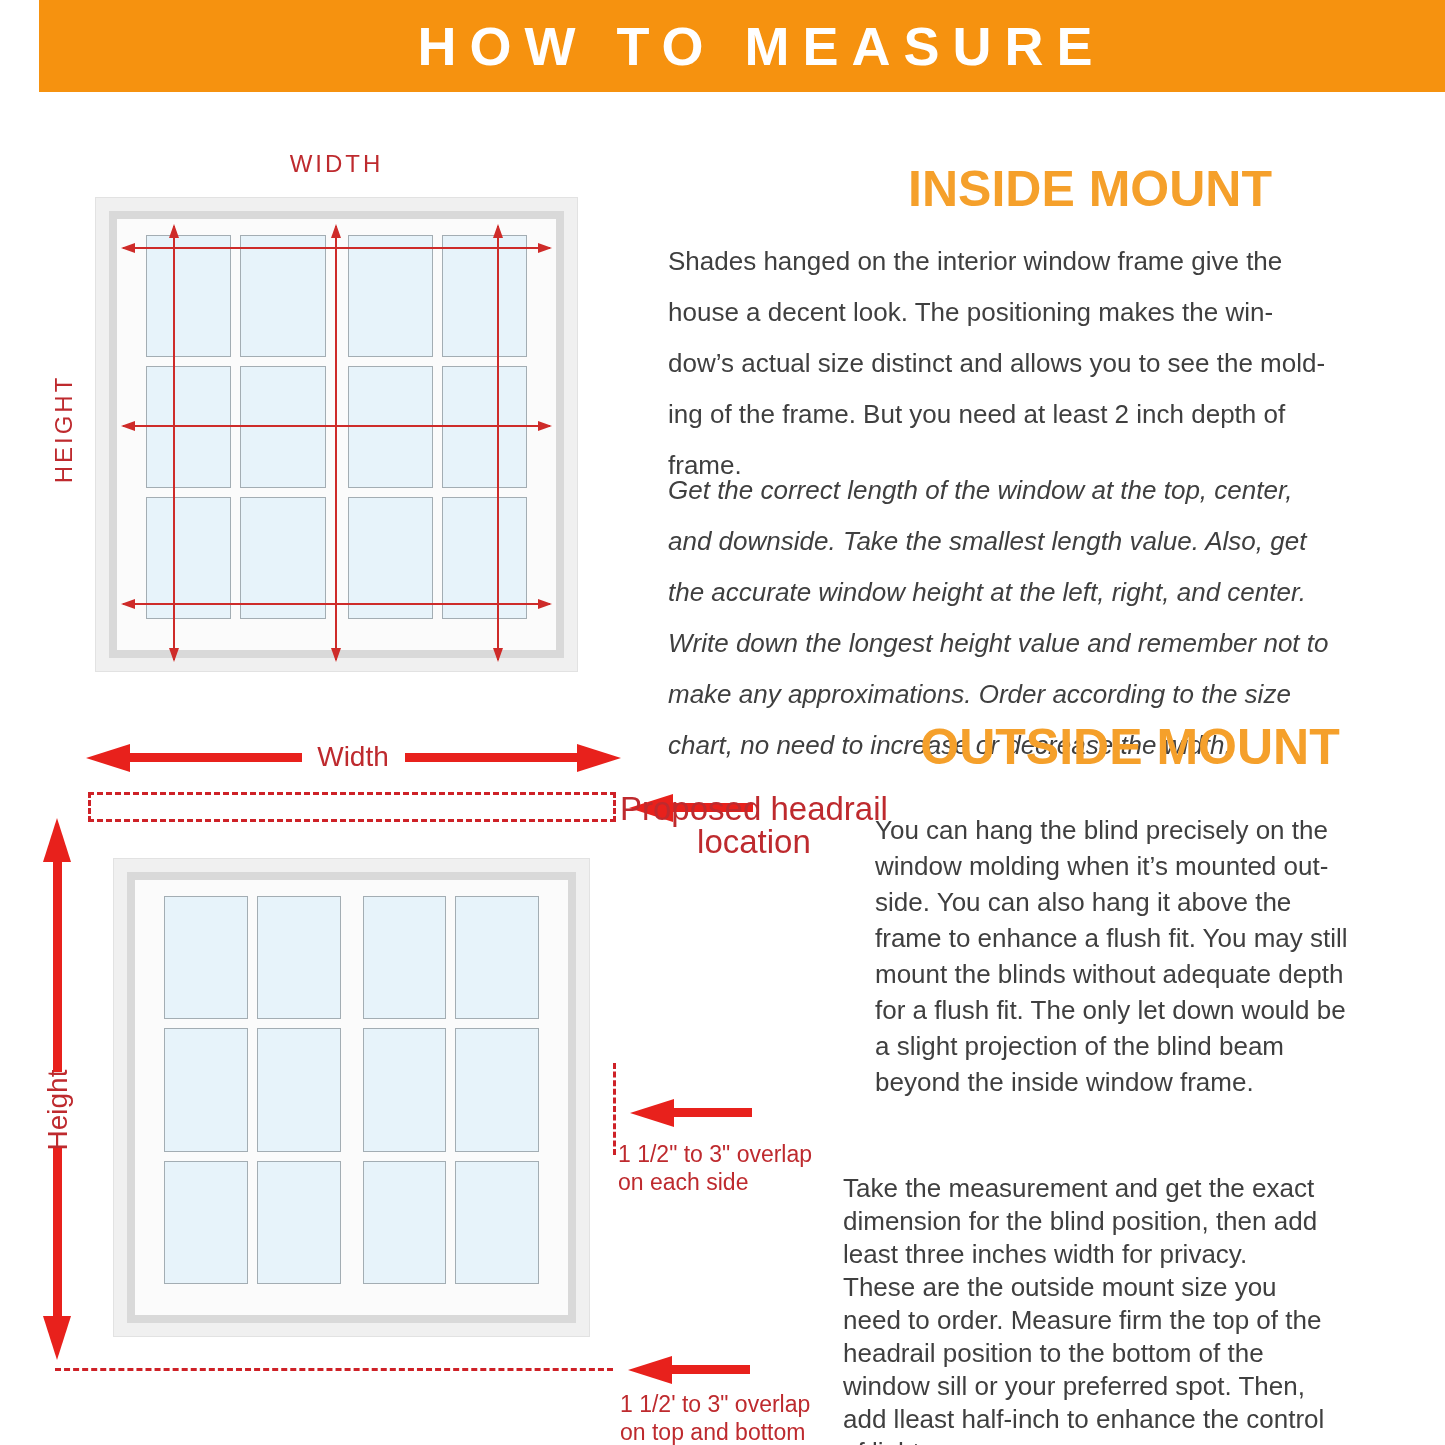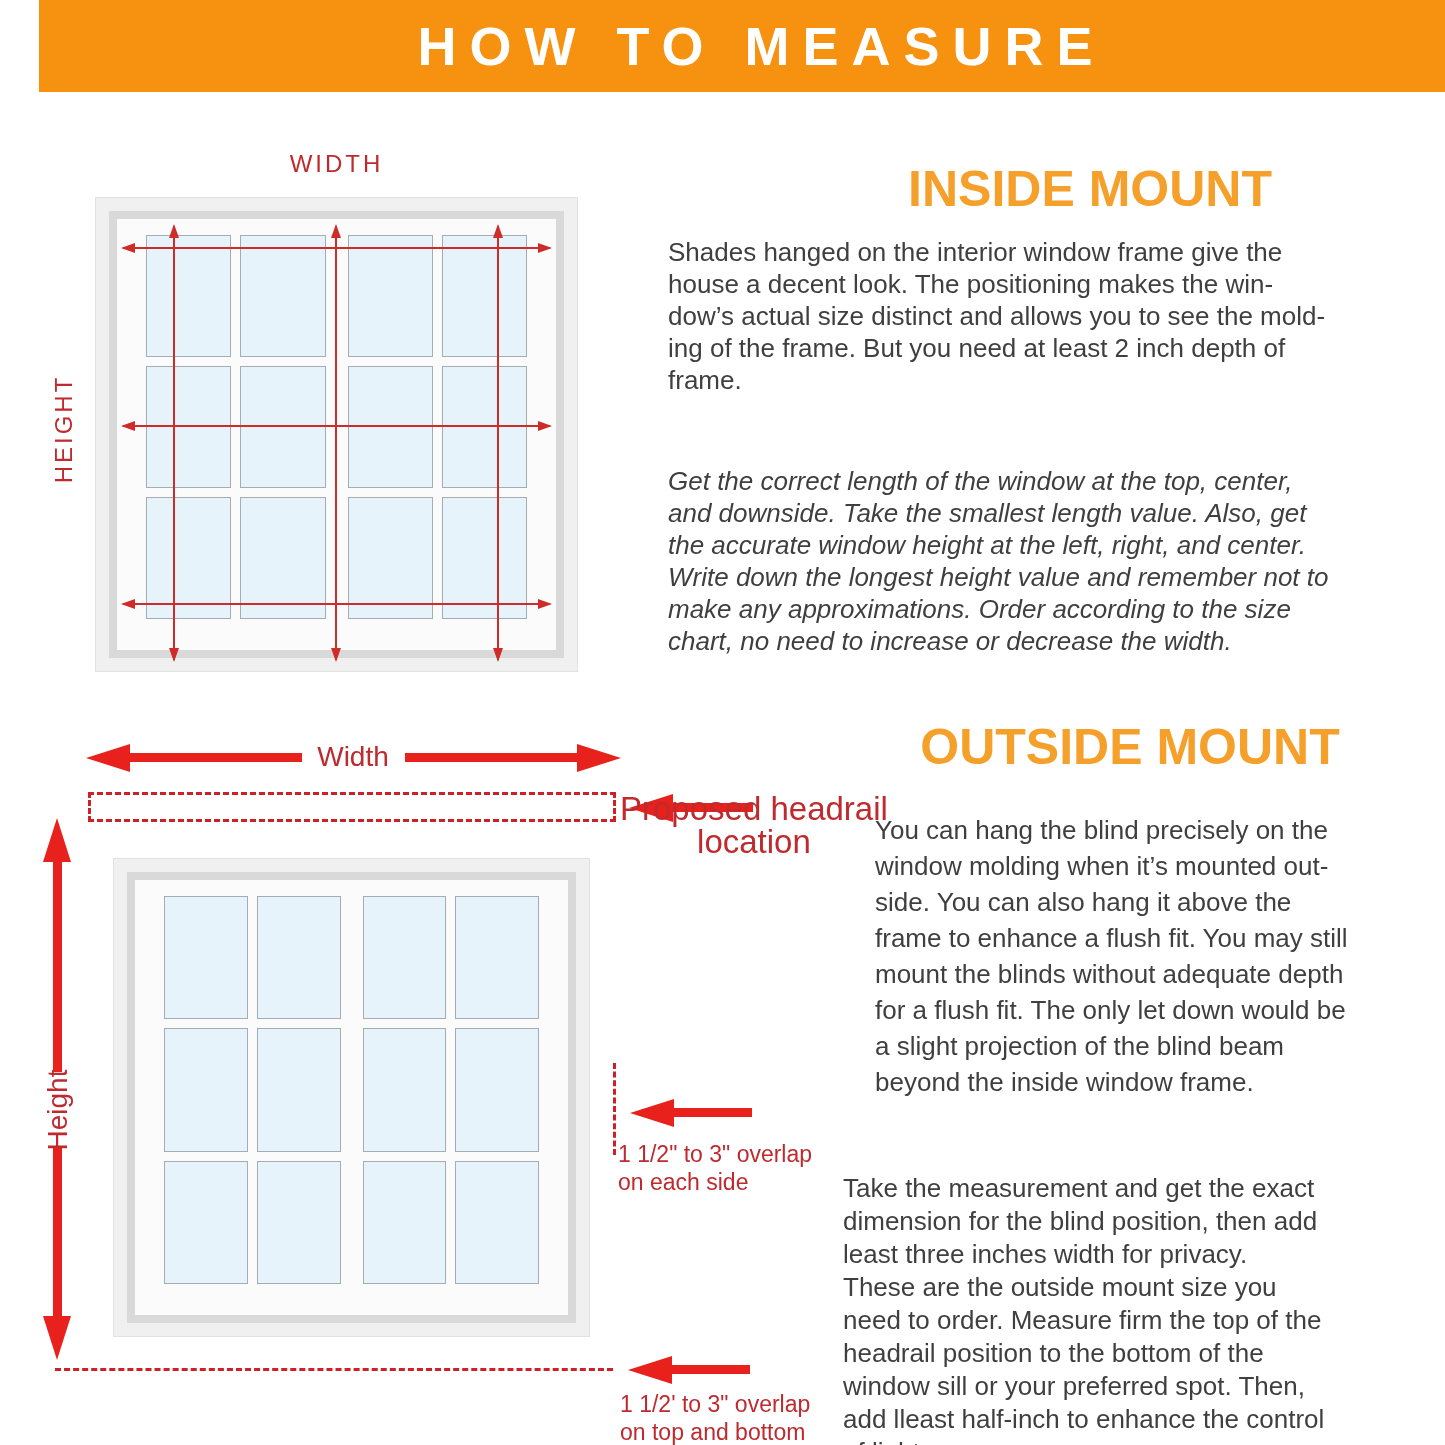--- a/index.html
+++ b/index.html
@@ -17,21 +17,21 @@
         font-family:"Liberation Sans", sans-serif;}
 
   
   .banner{position:absolute;left:12px;top:0;width:1445px;height:92px;background:var(--banner-bg);margin-left:27px;}
   .banner-title{width:100%;text-align:center;line-height:92px;font-size:54px;font-weight:bold;
         color:#ffffff;letter-spacing:13px;white-space:pre;}
 
   
   .sec-heading{position:absolute;text-align:center;font-size:50px;font-weight:bold;
         color:var(--heading-orange);white-space:pre;}
-  .body-para{position:absolute;font-size:26px;line-height:32px;color:var(--body-text);white-space:pre;}
+  .body-para{position:absolute;font-size:26px;line-height:51px;color:var(--body-text);white-space:pre;}
 
   
   .red-label{position:absolute;color:var(--label-red);white-space:pre;}
   .rot{transform:translate(-50%,-50%) rotate(-90deg);}
 
   
   .window{position:absolute;background:#F0F0F0;border:1px solid #E2E2E2;box-sizing:border-box;}
   .w-bevel{position:absolute;inset:13px;background:#D9D9D9;}
   .w-frame{position:absolute;inset:8px;background:#FBFBFB;}
   .w-glaze{position:absolute;display:flex;}

